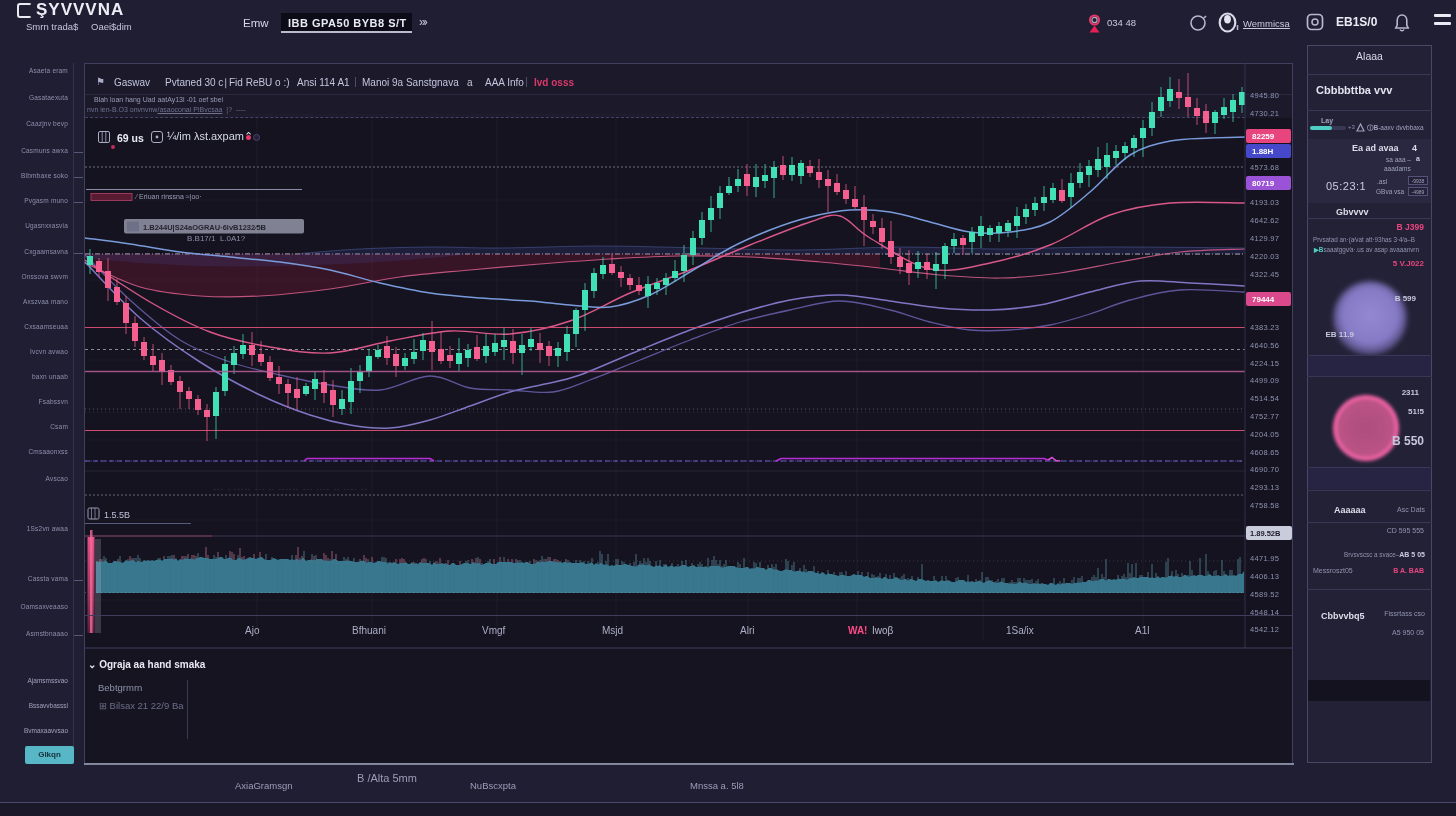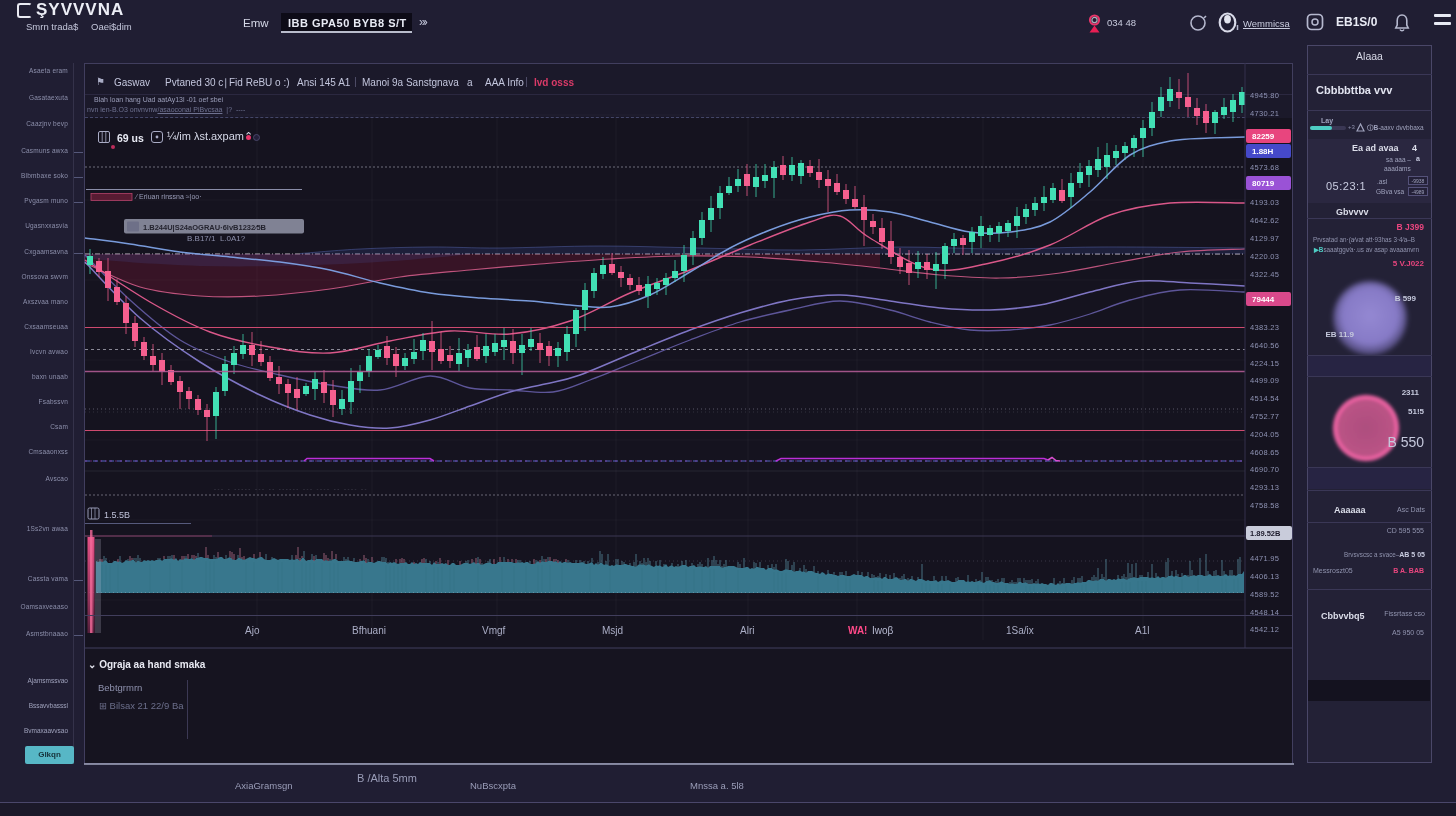--- a/index.html
+++ b/index.html
@@ -47,21 +47,21 @@
   <path d="M7 16.5 A2.2 2.2 0 0 0 11 16.5" fill="none" stroke="#b5b8ce" stroke-width="1.5"></path>
 </svg>
 <div class="abs" style="left:1434px;top:14px;width:17px;height:3px;background:#e8eaf4;border-radius:1px;"></div>
 <div class="abs" style="left:1434px;top:22px;width:17px;height:3px;background:#e8eaf4;border-radius:1px;"></div>
 
 <div class="abs" style="left:84px;top:63px;width:1209px;height:701px;border:1px solid #413e5e;background:#1b192a;"></div>
 <div class="abs" style="left:96px;top:76px;font-size:10px;color:#a9acc5;">⚑</div>
 <div class="abs" style="left:114px;top:77px;font-size:10px;color:#c3c6dd;">Gaswav</div>
 <div class="abs" style="left:165px;top:77px;font-size:10px;color:#c3c6dd;">Pvtaned 30 c∣</div>
 <div class="abs" style="left:229px;top:77px;font-size:10px;color:#c3c6dd;">Fid ReBU o :)</div>
-<div class="abs" style="left:297px;top:77px;font-size:10px;color:#c3c6dd;">Ansi 145 A1</div>
+<div class="abs" style="left:297px;top:77px;font-size:10px;color:#c3c6dd;">Ansi 114 A1</div>
 <div class="abs" style="left:354px;top:75px;font-size:11px;color:#55526e;">|</div>
 <div class="abs" style="left:362px;top:77px;font-size:10px;color:#c3c6dd;">Manoi 9a Sanstgnava&nbsp;&nbsp;&nbsp;a</div>
 <div class="abs" style="left:485px;top:77px;font-size:10px;color:#c3c6dd;">AAA Info</div>
 <div class="abs" style="left:525px;top:75px;font-size:11px;color:#55526e;">|</div>
 <div class="abs" style="left:534px;top:77px;font-size:10px;font-weight:bold;color:#da3a68;">Ivd osss</div>
 <div class="sep" style="left:85px;top:94px;width:1207px;background:#2b2840;"></div>
 <div class="abs" style="left:94px;top:96px;font-size:7px;color:#9b9eb9;">Blah loan hang Uad aatAy13l -01 oef sbei</div>
 <div class="abs" style="left:87px;top:106px;font-size:7px;color:#6f7290;">nvn ien-B.O3 onvnvnw<span style="text-decoration:underline;">/asaoconai PiBvcsaa</span>&nbsp;&nbsp;|?&nbsp;&nbsp;----</div>
 <div class="abs" style="left:85px;top:117px;width:1160px;height:0;border-top:1px dashed rgba(110,115,165,0.5);"></div>
 
@@ -955,21 +955,21 @@
         <stop offset="0.90" stop-color="#f766a8"></stop>
         <stop offset="1" stop-color="#f766a8" stop-opacity="0.35"></stop>
 </radialGradient>
 <filter id="bl2" x="-20%" y="-20%" width="140%" height="140%">
         <feGaussianBlur stdDeviation="1.6"></feGaussianBlur>
       </filter>
     </defs>
 <circle cx="40" cy="40" r="34" fill="url(#kg)" filter="url(#bl2)"></circle>
   </svg>
 <div class="abs r" style="left:1330px;top:407px;width:94px;font-size:8px;font-weight:bold;color:#c5c8dc;">51!5</div>
-<div class="abs r" style="left:1330px;top:434px;width:94px;font-size:14px;font-weight:normal;color:#c5c8dc;">B 550</div>
+<div class="abs r" style="left:1330px;top:434px;width:94px;font-size:12px;font-weight:bold;color:#c5c8dc;">B 550</div>
 <div class="abs" style="left:1307px;top:467px;width:125px;height:1px;background:#3a3756;"></div>
 <div class="abs" style="left:1308px;top:468px;width:123px;height:21px;background:#272443;"></div>
 <div class="abs" style="left:1307px;top:490px;width:125px;height:1px;background:#3a3756;"></div>
 <div class="abs" style="left:1334px;top:505px;font-size:9px;font-weight:bold;color:#dcdeea;">Aaaaaa</div>
 <div class="abs r" style="left:1330px;top:506px;width:95px;font-size:7px;color:#9093ae;">Asc Dats</div>
 <div class="abs" style="left:1307px;top:522px;width:125px;height:1px;background:#3a3756;"></div>
 <div class="abs r" style="left:1330px;top:527px;width:94px;font-size:7px;color:#9093ae;">CD 595 555</div>
 <div class="abs r" style="left:1322px;top:551px;width:103px;font-size:6.3px;color:#9093ae;">Brvsvscsc a svace–<b style="color:#c9cce0;font-size:7px;">AB 5 05</b></div>
 <div class="abs" style="left:1313px;top:567px;font-size:7px;color:#9093ae;">Messroszt05</div>
 <div class="abs r" style="left:1330px;top:567px;width:94px;font-size:7px;font-weight:bold;color:#e8457e;">B A. BAB</div>

